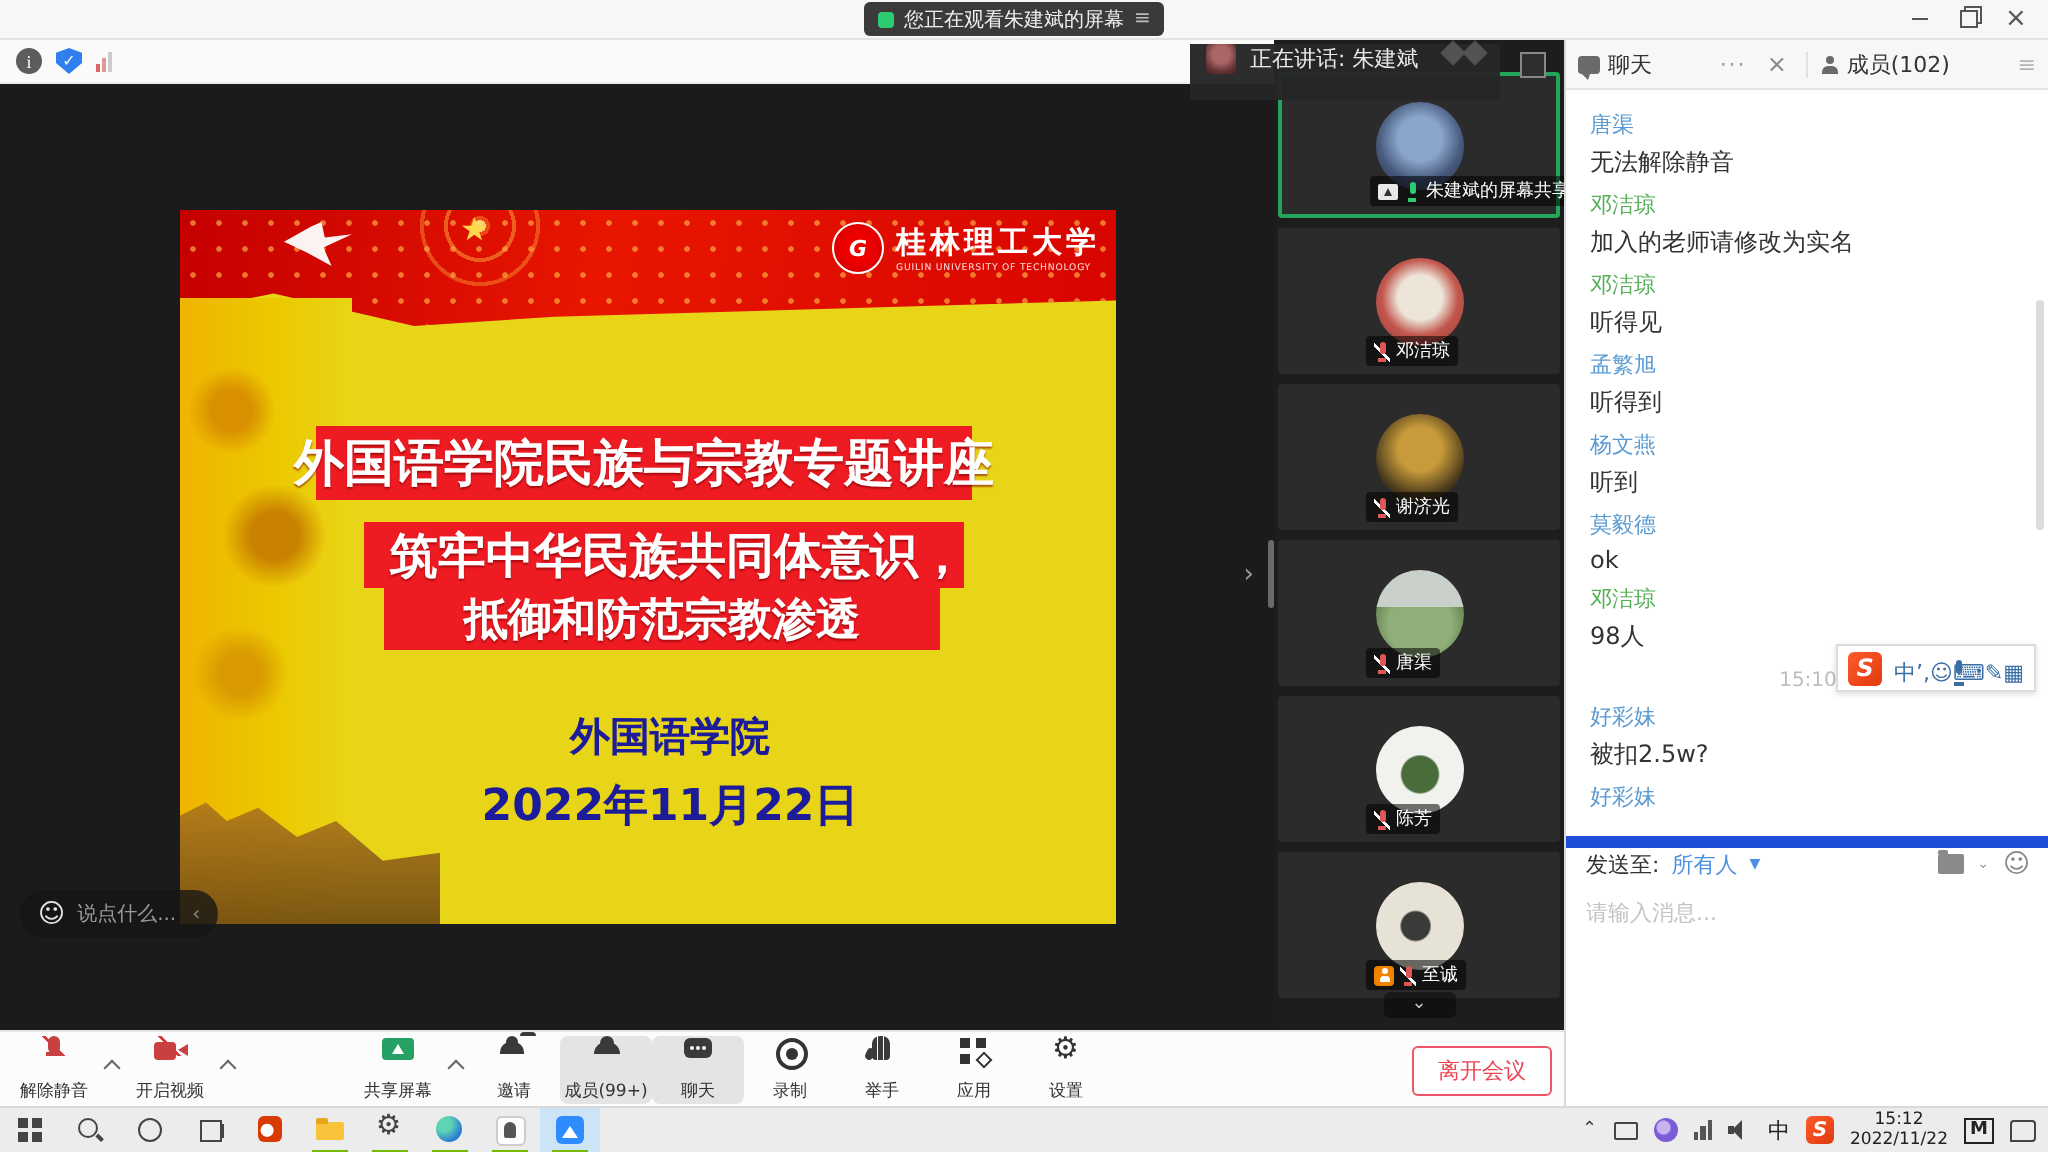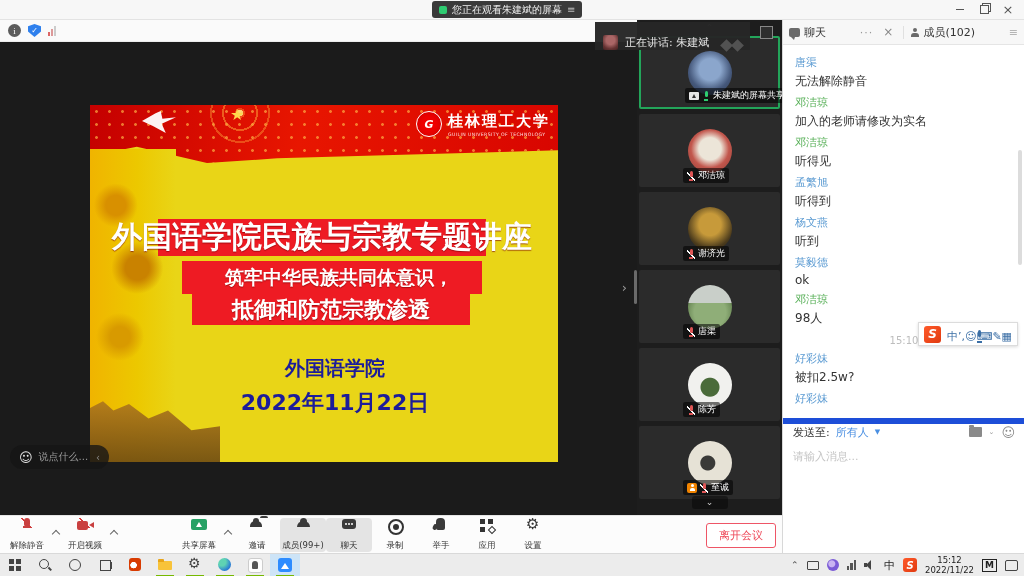--- a/index.html
+++ b/index.html
@@ -27,21 +27,21 @@
   .ib-info { width:13px; height:13px; border-radius:50%; background:#5c5c5c; color:#fff; font-size:9px;
     display:flex; align-items:center; justify-content:center; font-family:"Liberation Serif",serif; }
   .ib-shield { width:13px; height:13px; background:#2f80ed; color:#fff; font-size:8px; display:flex; align-items:center;
     justify-content:center; clip-path:polygon(50% 0,100% 18%,100% 58%,50% 100%,0 58%,0 18%); }
   .ib-signal { display:flex; align-items:flex-end; gap:1px; height:10px; }
   .ib-signal i { width:2px; background:#d66; display:block; }
   .ib-signal i:nth-child(1){height:4px;} .ib-signal i:nth-child(2){height:7px;background:#d99;} .ib-signal i:nth-child(3){height:10px;background:#ccc;}
 
   
   .speaking { position:absolute; left:595px; top:22px; height:28px; background:rgba(38,38,38,.97); z-index:25;
-    display:flex; align-items:flex-end; gap:7px; padding:0 8px; }
+    display:flex; align-items:flex-start; gap:7px; padding:0 8px; }
   .spk-avatar { width:15px; height:15px; border-radius:2px; background:radial-gradient(circle at 50% 35%,#a66 0 35%,#633 70%,#422); }
   .spk-text { color:#e8e8e8; font-size:11px; white-space:nowrap; }
   .ghost-logo { display:flex; gap:2px; opacity:.45; margin-left:6px; }
   .ghost-logo i { width:9px; height:9px; background:#888; transform:rotate(45deg); display:block; }
   .popout { position:absolute; left:760px; top:26px; width:13px; height:13px; border:1.5px solid #888; background:#2e2e2e; z-index:25; }
 
   
   .stage { position:absolute; left:0; top:42px; width:637px; height:473px; background:#1b1b1b; overflow:hidden; }
   .slide { position:absolute; left:90px; top:63px; width:468px; height:357px; background:#e9d517; overflow:hidden; }
   .banner { position:absolute; left:0; top:0; width:468px; height:58px;
@@ -69,22 +69,22 @@
     background:
       radial-gradient(circle at 30% 18%, #d89000 0 10px, transparent 22px),
       radial-gradient(circle at 55% 38%, #c98200 0 12px, transparent 26px),
       radial-gradient(circle at 35% 60%, #d89a00 0 10px, transparent 24px),
       linear-gradient(90deg,#f0b400,#ecc800 55%,#e9d517); }
   .great-wall { position:absolute; left:0; bottom:0; width:130px; height:66px;
     background:linear-gradient(180deg,#b37a1e,#6e4a12);
     clip-path:polygon(0 18%,10% 8%,18% 22%,30% 12%,45% 34%,60% 22%,78% 52%,100% 46%,100% 100%,0 100%); opacity:.9; }
   .strip { position:absolute; background:#ee1b23; color:#fff; font-weight:bold; text-align:center;
     display:flex; align-items:center; justify-content:center; text-shadow:0 1px 1px rgba(120,0,0,.6); white-space:nowrap; }
-  .strip1 { left:68px; top:114px; width:328px; height:37px; font-size:30px; }
-  .strip2 { left:92px; top:156px; width:300px; height:33px; font-size:19px;padding-left:14px; }
+  .strip1 { left:68px; top:108px; width:328px; height:37px; font-size:25px; }
+  .strip2 { left:92px; top:156px; width:300px; height:33px; font-size:24px;padding-left:14px; }
   .strip3 { left:102px; top:189px; width:278px; height:31px; font-size:22px; }
   .blue-block { position:absolute; left:70px; top:250px; width:350px; text-align:center; color:#1c1c9a; font-weight:bold; }
   .blue-org { font-size:20px; }
   .blue-date { font-size:22px; margin-top:6px; }
 
   .comment-pill { position:absolute; left:10px; top:403px; height:24px; background:rgba(20,20,20,.78);
     border-radius:13px; display:flex; align-items:center; gap:6px; padding:0 9px; }
   .cp-emoji { color:#e6e6e6; font-size:13px; line-height:1; }
   .cp-text { color:#9a9a9a; font-size:10px; }
   .cp-collapse { color:#8a8a8a; font-size:10px; margin-left:2px; }

